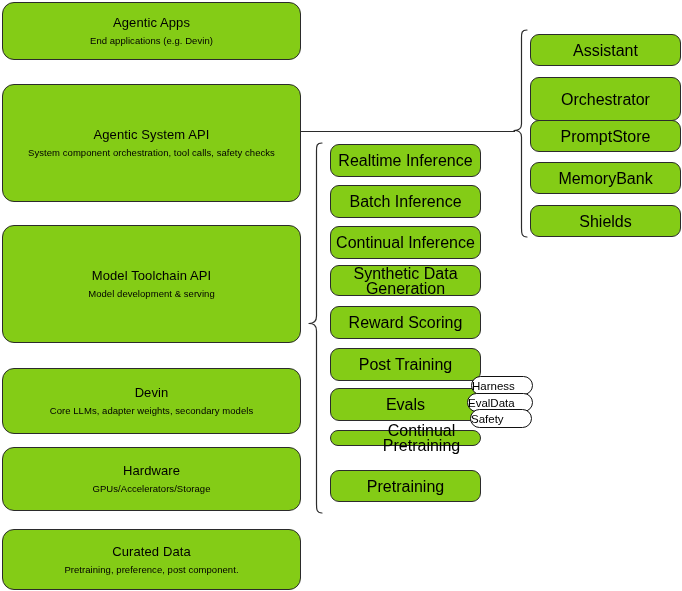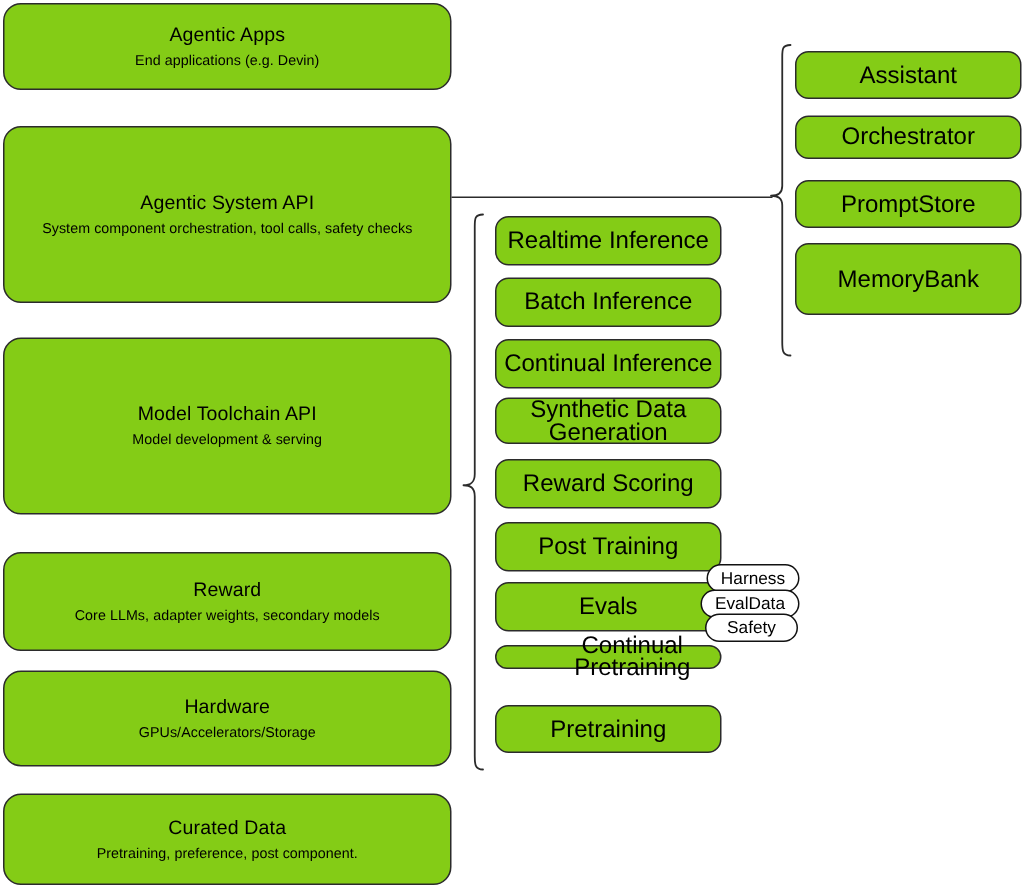--- a/index.html
+++ b/index.html
@@ -60,21 +60,21 @@
   .pill {
     position: absolute;
     box-sizing: border-box;
     border: 1.2px solid #111111;
     background: #ffffff;
     border-radius: 999px;
     font-size: 11.5px;
     line-height: 14px;
     display: flex;
     align-items: center;
-    justify-content: center;
+    justify-content: flex-start;
     text-align: center;
     z-index: 20;
   }
   
   .connector {
     position: absolute;
     background: #2b2b2b;
     z-index: 1;
   }
   svg.brace {
@@ -104,21 +104,21 @@
     <div class="title">Agentic System API</div>
     <div class="subtitle">System component orchestration, tool calls, safety checks</div>
   </div>
 
   <div class="node layer" style="left:2px; top:225px; width:299px; height:118px;">
     <div class="title">Model Toolchain API</div>
     <div class="subtitle">Model development &amp; serving</div>
   </div>
 
   <div class="node layer" style="left:2px; top:368px; width:299px; height:66px;">
-    <div class="title">Reward</div>
+    <div class="title">Devin</div>
     <div class="subtitle">Core LLMs, adapter weights, secondary models</div>
   </div>
 
   <div class="node layer" style="left:2px; top:447px; width:299px; height:64px;">
     <div class="title">Hardware</div>
     <div class="subtitle">GPUs/Accelerators/Storage</div>
   </div>
 
   <div class="node layer" style="left:2px; top:529px; width:299px; height:61px;">
     <div class="title">Curated Data</div>
@@ -171,23 +171,26 @@
   </div>
 
   <svg class="brace" style="left:513px; top:29px; width:16px; height:209px;" viewBox="0 0 16 209">
     <path d="M14,1 C8.5,1 8.5,4 8.5,9 L8.5,95 C8.5,100 5.5,101.5 1,101.5
              C5.5,101.5 8.5,103 8.5,108 L8.5,199 C8.5,204 8.5,208 14,208"></path>
   </svg>
 
   <div class="node cap" style="left:530px; top:34px; width:151px; height:32px;">
     <span>Assistant</span>
   </div>
-  <div class="node cap" style="left:530px; top:77px; width:151px; height:29px;">
+  <div class="node cap" style="left:530px; top:77px; width:151px; height:44px;">
     <span>Orchestrator</span>
   </div>
   <div class="node cap" style="left:530px; top:120px; width:151px; height:32px;">
     <span>PromptStore</span>
   </div>
-  <div class="node cap" style="left:530px; top:162px; width:151px; height:48px;text-align:right;">
+  <div class="node cap" style="left:530px; top:162px; width:151px; height:32px;text-align:right;">
     <span>MemoryBank</span>
+  </div>
+  <div class="node cap" style="left:530px; top:205px; width:151px; height:32px;">
+    <span>Shields</span>
   </div>
 
 </div>
 
 </body></html>

